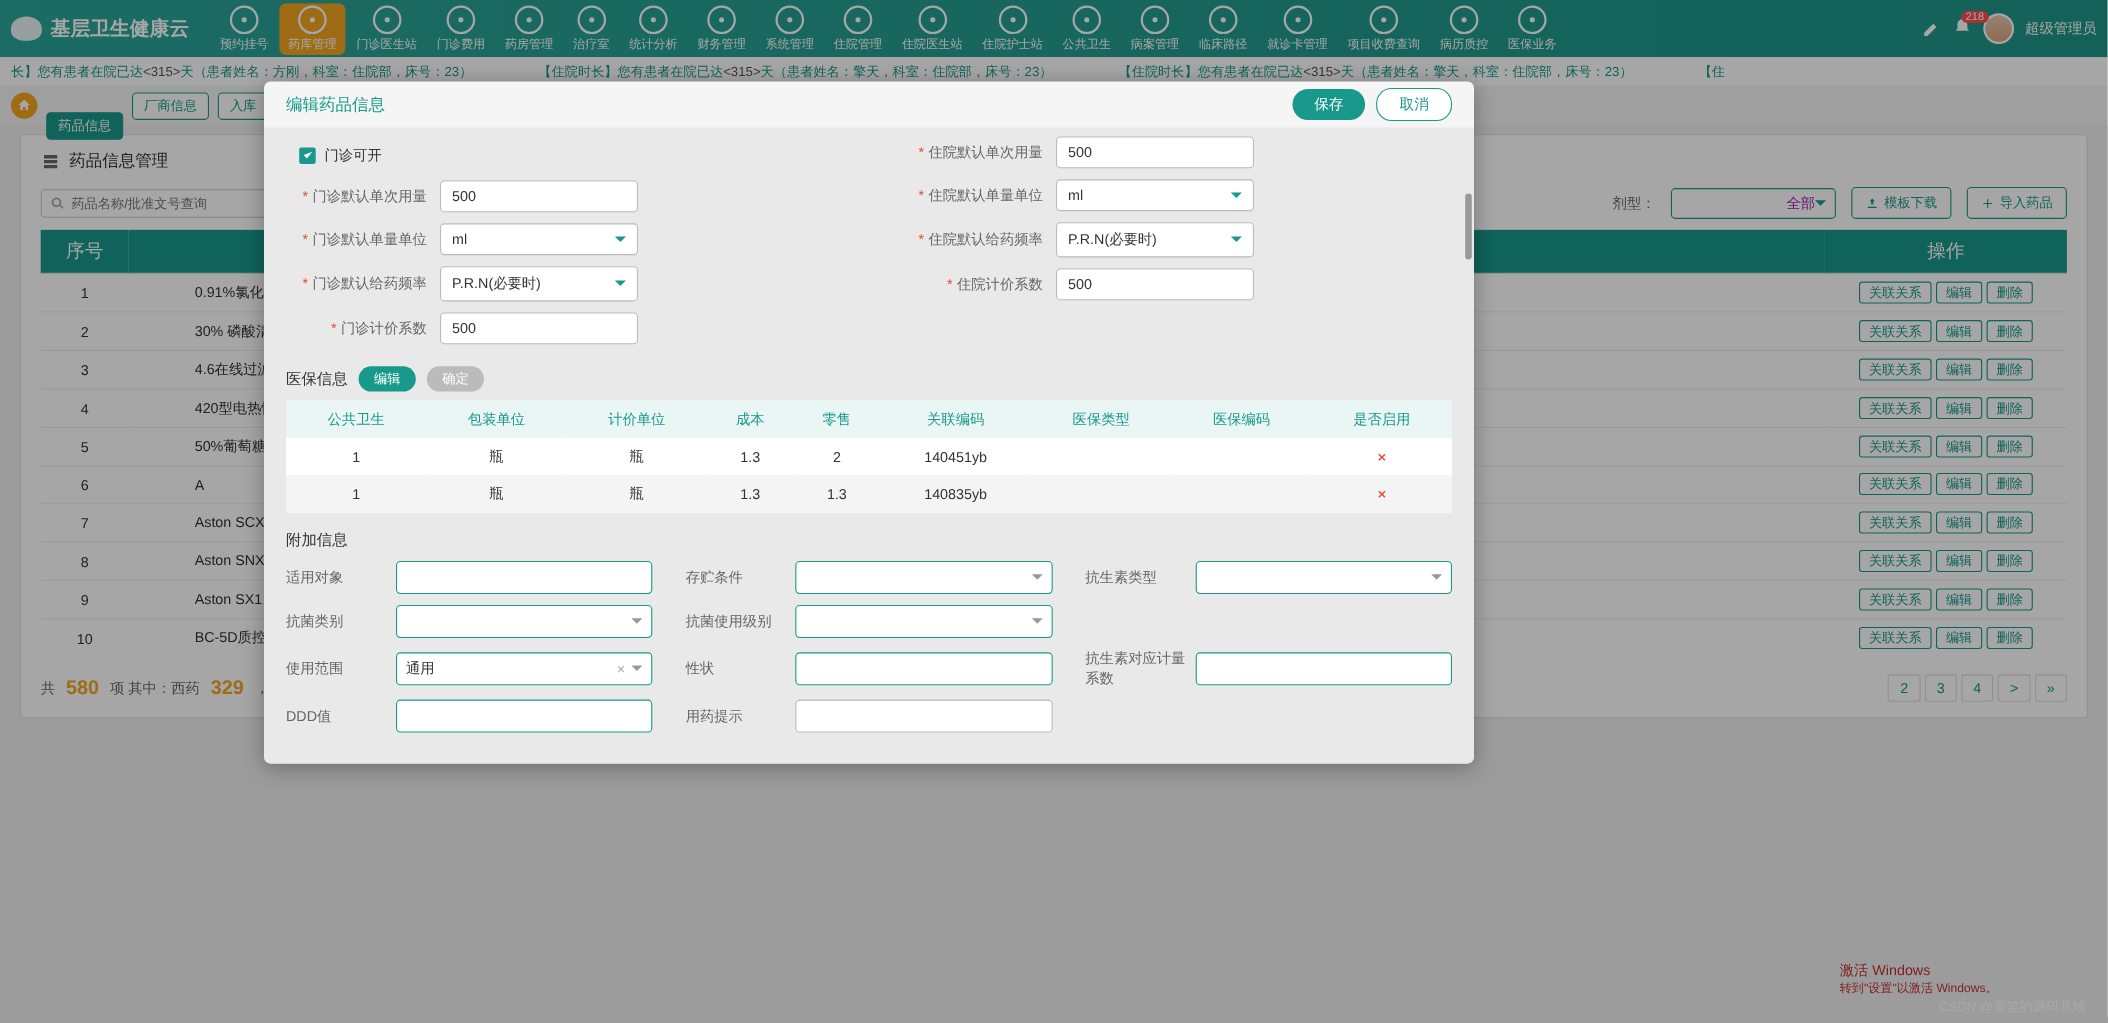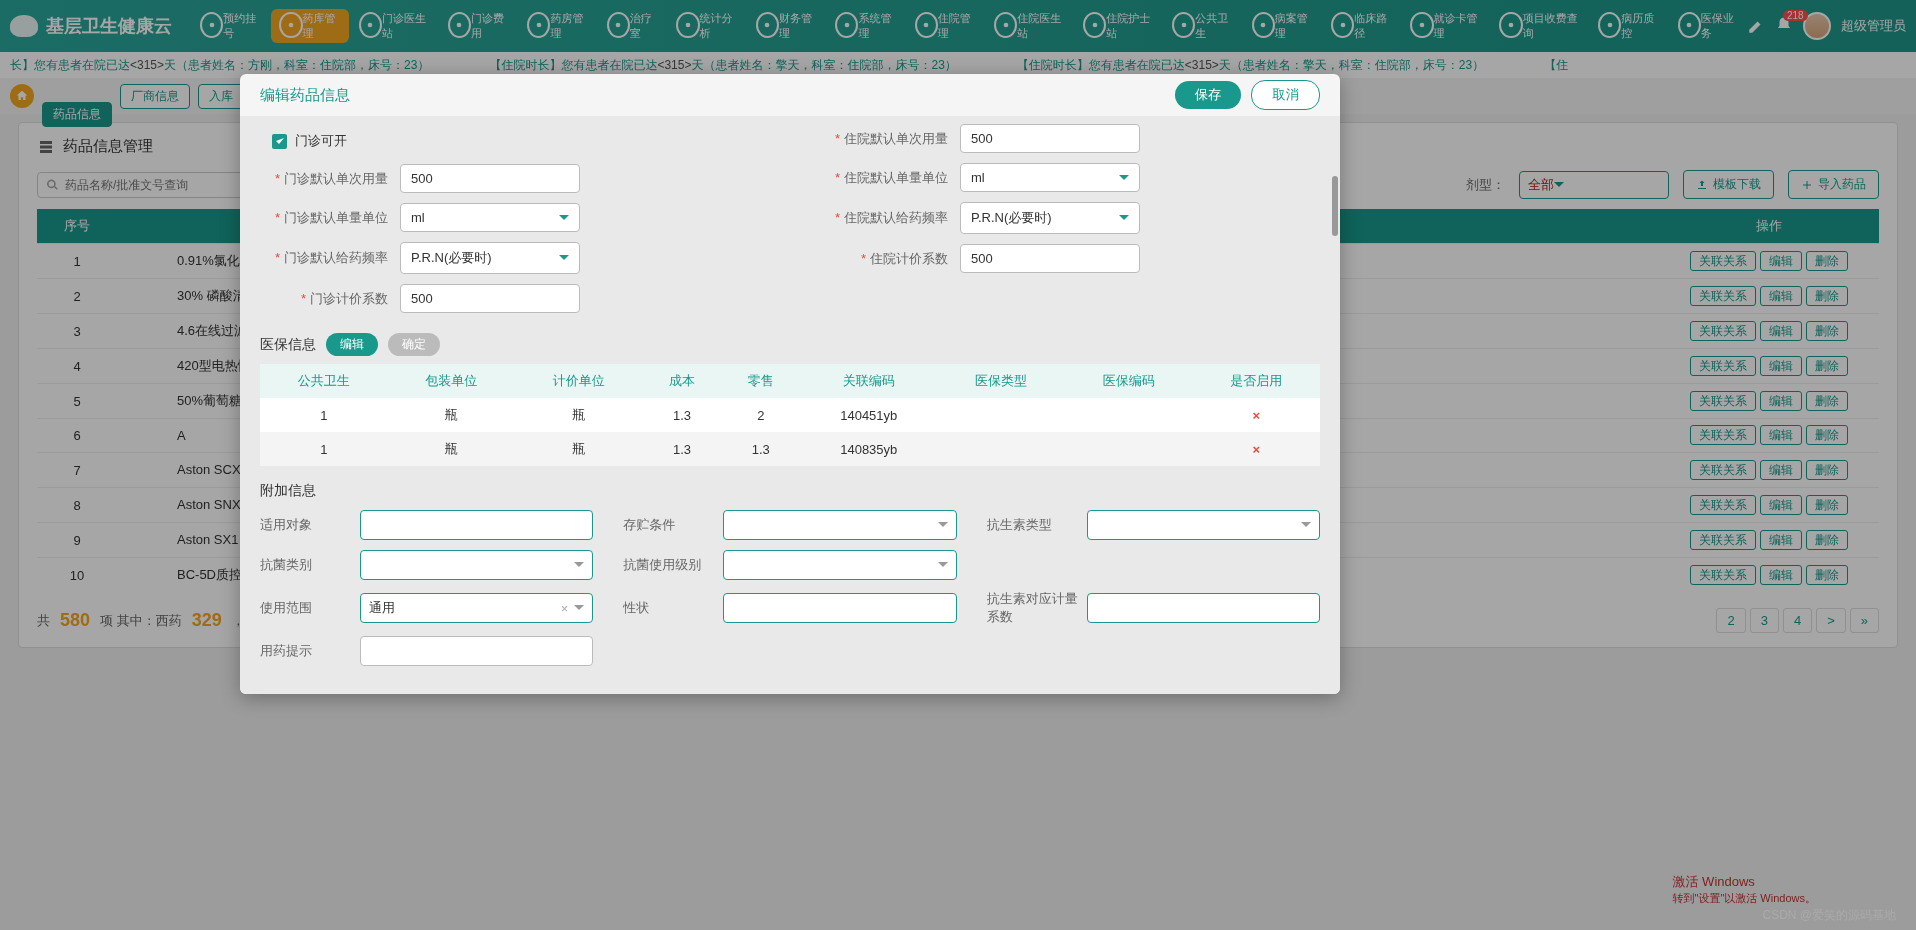--- a/index.html
+++ b/index.html
@@ -5,21 +5,21 @@
 * { box-sizing: border-box; margin: 0; padding: 0; font-family: "Microsoft YaHei", Arial, sans-serif; }
 body { background: #f0f0f0; font-size: 13px; color: #333; overflow: hidden; }
 .app { width: 1916px; height: 930px; position: relative; }
 
 
 .header { height: 52px; background: linear-gradient(90deg, #2aa69a, #1e9688); display: flex; align-items: center; padding: 0 10px; color: #fff; }
 .logo { display: flex; align-items: center; gap: 8px; }
 .logo-icon { width: 28px; height: 22px; background: #fff; border-radius: 50% 50% 40% 40%; opacity: .9; }
 .logo-text { font-size: 18px; font-weight: bold; }
 .nav { display: flex; margin-left: 20px; gap: 2px; flex: 1; overflow: hidden; }
-.nav-item { display: flex; flex-direction: row; align-items: center; padding: 2px 8px; border-radius: 6px; font-size: 11px; cursor: pointer; }
+.nav-item { display: flex; flex-direction: column; align-items: center; padding: 2px 8px; border-radius: 6px; font-size: 11px; cursor: pointer; }
 .nav-item.active { background: #f5a623; }
 .nav-ico { width: 26px; height: 26px; border: 2px solid #fff; border-radius: 50%; display: flex; align-items: center; justify-content: center; margin-bottom: 2px; }
 .nav-ico svg { width: 14px; height: 14px; fill: #fff; }
 .header-right { display: flex; align-items: center; gap: 10px; }
 .hicon { width: 18px; height: 18px; fill: #fff; cursor: pointer; }
 .bell { position: relative; }
 .badge { position: absolute; top: -6px; left: 8px; background: #ff4d4f; color: #fff; border-radius: 8px; font-size: 10px; padding: 0 4px; }
 .avatar { width: 28px; height: 28px; border-radius: 50%; background: linear-gradient(#e8c9b0,#d9a67a); border: 2px solid #fff; }
 .user { font-size: 13px; }
 
@@ -37,28 +37,28 @@
 
 
 .page { margin: 8px 18px; background: #fff; border: 1px solid #ddd; border-radius: 4px; padding: 14px 18px; }
 .page-title { display:flex; align-items:center; gap:8px; font-size:15px; color:#333; font-weight:500; margin-bottom:14px; }
 .page-title svg{width:18px;height:18px;fill:#666;}
 .toolbar { display:flex; align-items:center; gap:14px; margin-bottom:10px; }
 .search { flex:0 0 260px; border:1px solid #ccc; border-radius:4px; display:flex; align-items:center; padding:5px 8px; color:#aaa; }
 .search svg{width:14px;height:14px;fill:#aaa;margin-right:6px;}
 .search input{border:none;outline:none;font-size:12px;width:100%;}
 .tool-label{color:#666;}
-.tool-select{border:1px solid #18998b;border-radius:4px;padding:4px 8px;min-width:150px;display:flex;justify-content:flex-start;align-items:center;color:#b91c1c;}
+.tool-select{border:1px solid #18998b;border-radius:4px;padding:4px 8px;min-width:150px;display:flex;justify-content:flex-end;align-items:center;color:#a21caf;}
 .tool-select svg{width:10px;height:10px;fill:#18998b;}
 .spacer{flex:1;}
 .btn-outline{border:1px solid #18998b;color:#18998b;background:#fff;border-radius:4px;padding:5px 12px;display:flex;align-items:center;gap:5px;cursor:pointer;font-size:12px;}
 .btn-outline svg{width:12px;height:12px;fill:#18998b;}
 
 table.data { width:100%; border-collapse:collapse; }
-table.data th { background:#18998b; color:#fff; font-weight:400; padding:8px 6px; font-size:13px; }
+table.data th { background:#18998b; color:#fff; font-weight:400; padding:8px 6px; font-size:17px; }
 table.data td { text-align:center; padding:8px 6px; font-size:13px; border-top:1px solid #eee; }
 .row-btn { border:1px solid #18998b; color:#18998b; background:#fff; border-radius:3px; padding:2px 8px; font-size:12px; cursor:pointer; margin:0 2px; }
 
 .footer { display:flex; align-items:center; gap:6px; margin-top:16px; color:#666; }
 .footer .big { color:#f5a623; font-size:18px; font-weight:bold; margin:0 4px; }
 .pager { margin-left:auto; display:flex; gap:4px; }
 .pg { border:1px solid #ddd; background:#fff; padding:4px 10px; border-radius:3px; cursor:pointer; color:#18998b; }
 
 
 .overlay { position:absolute; inset:0; background:rgba(0,0,0,.35); }
@@ -601,20 +601,24 @@
           </div>
         <div class="gf">
             <span class="gl">性状</span>
             <div class="gi"></div>
           </div>
         <div class="gf">
             <span class="gl">抗生素对应计量系数</span>
             <div class="gi"></div>
           </div>
         <div class="gf">
+            <span class="gl">DDD值</span>
+            <div class="gi"></div>
+          </div>
+        <div class="gf">
             <span class="gl">用药提示</span>
             <div class="gi plain"></div>
           </div>
       </div>
     </div>
   </div>
 
   <div class="activate">
     <div>激活 Windows</div>
     <div style="font-size:11px">转到"设置"以激活 Windows。</div>

